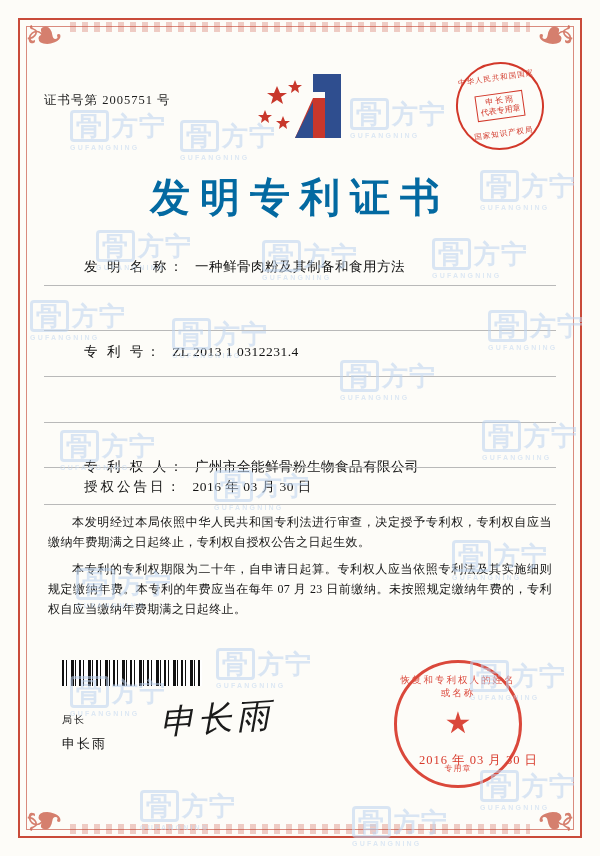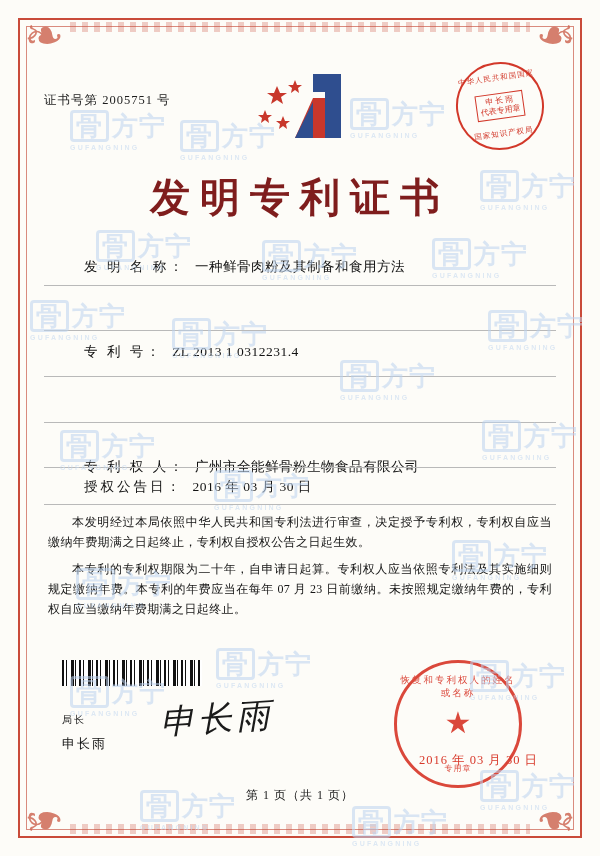--- a/index.html
+++ b/index.html
@@ -122,21 +122,21 @@
   .round-seal .arc-bottom { bottom: 9px; }
 
   .title {
     position: absolute;
     left: 0;
     right: 0;
     top: 170px;
     text-align: center;
     font-size: 40px;
     letter-spacing: 10px;
-    color: #7f1d1d;
+    color: #0369a1;
     font-family: "Liberation Serif", "DejaVu Serif", serif;
     font-weight: bold;
   }
 
   
   .field {
     position: absolute;
     left: 48px;
     right: 48px;
     font-size: 13.5px;
@@ -396,21 +396,20 @@
   <div class="sig-name">申长雨</div>
   <div class="sig-script">申长雨</div>
 
   <div class="nat-seal">
     <div class="ring-text t">恢复和专利权人的姓名或名称</div>
     <div class="star">★</div>
     <div class="ring-text b">专用章</div>
   </div>
   <div class="seal-date">2016 年 03 月 30 日</div>
 
-  <div class="page-no">第 1 页（共 1 页）</div>
 
   <div class="wm-layer">
     <div class="wm" style="left:70px; top:110px;">
       <span class="big"><span class="mark">骨</span>方宁</span><span class="sml">GUFANGNING</span>
     </div>
     <div class="wm" style="left:180px; top:120px;">
       <span class="big"><span class="mark">骨</span>方宁</span><span class="sml">GUFANGNING</span>
     </div>
     <div class="wm" style="left:350px; top:98px;">
       <span class="big"><span class="mark">骨</span>方宁</span><span class="sml">GUFANGNING</span>

